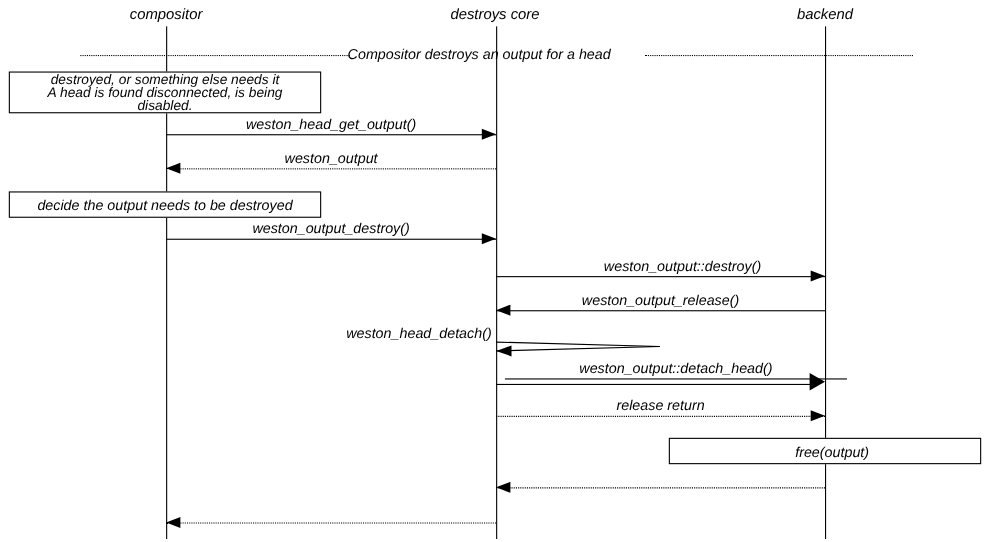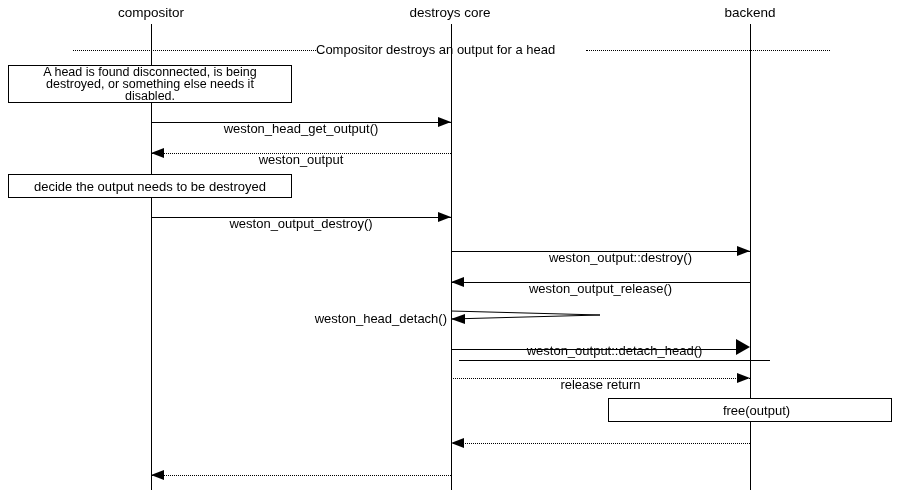--- a/index.html
+++ b/index.html
@@ -1,25 +1,26 @@
 <!DOCTYPE html>
 <html><head>
 <meta charset="utf-8">
 <style>
   html,body{margin:0;padding:0;background:#fff;}
   #stage{
     position:relative;width:900px;height:493px;background:#fff;
     font-family:"Liberation Sans", sans-serif;font-size:13px;color:#000;
     overflow:hidden;
+    font-style:italic;
   }
   .lifeline{position:absolute;width:1px;background:#000;}
   .actor-label{position:absolute;height:16px;line-height:16px;text-align:center;font-size:13.5px;white-space:nowrap;}
   .hline{position:absolute;height:0;border-top:1px solid #000;}
   .hline.dotted{border-top-style:dotted;}
-  .msg-label{position:absolute;height:16px;line-height:16px;text-align:center;white-space:nowrap;margin-top:16px;}
+  .msg-label{position:absolute;height:16px;line-height:16px;text-align:center;white-space:nowrap;}
   .msg-label.right{text-align:right;}
   .msg-label.underlined{height:17px;line-height:16px;border-bottom:1px solid #000;}
   .ah{position:absolute;width:0;height:0;border-top:5px solid transparent;border-bottom:5px solid transparent;}
   .ah.right{border-left:13px solid #000;}
   .ah.left{border-right:13px solid #000;}
   .ah.big{border-top-width:8px;border-bottom-width:8px;}
   .ah.big.right{border-left-width:14px;}
   .note{
     position:absolute;border:1px solid #000;background:#fff;box-sizing:border-box;
     display:flex;flex-direction:column;align-items:center;justify-content:center;
@@ -40,22 +41,22 @@
 
   <div class="actor-label" style="left:81px;top:5px;width:140px;">compositor</div>
   <div class="actor-label" style="left:375px;top:5px;width:150px;">destroys core</div>
   <div class="actor-label" style="left:690px;top:5px;width:120px;">backend</div>
 
   <div class="hline dotted" style="left:73px;top:50px;width:245px;"></div>
   <div class="hline dotted" style="left:586px;top:50px;width:244px;"></div>
   <div class="divider-label" style="left:316px;top:42px;width:270px;">Compositor destroys an output for a head</div>
 
   <div class="note" style="left:8px;top:65px;width:284px;height:38px;">
+    <div class="nline">destroyed, or something else needs it</div>
     <div class="nline">A head is found disconnected, is being</div>
-    <div class="nline">destroyed, or something else needs it</div>
     <div class="nline">disabled.</div>
   </div>
 
   <div class="msg-label" style="left:151px;top:105px;width:300px;">weston_head_get_output()</div>
   <div class="hline" style="left:151px;top:122px;width:300px;"></div>
   <div class="ah right" style="left:438px;top:117px;"></div>
 
   <div class="msg-label" style="left:151px;top:136px;width:300px;">weston_output</div>
   <div class="hline dotted" style="left:151px;top:153px;width:300px;"></div>
   <div class="ah left" style="left:151px;top:148px;"></div>

